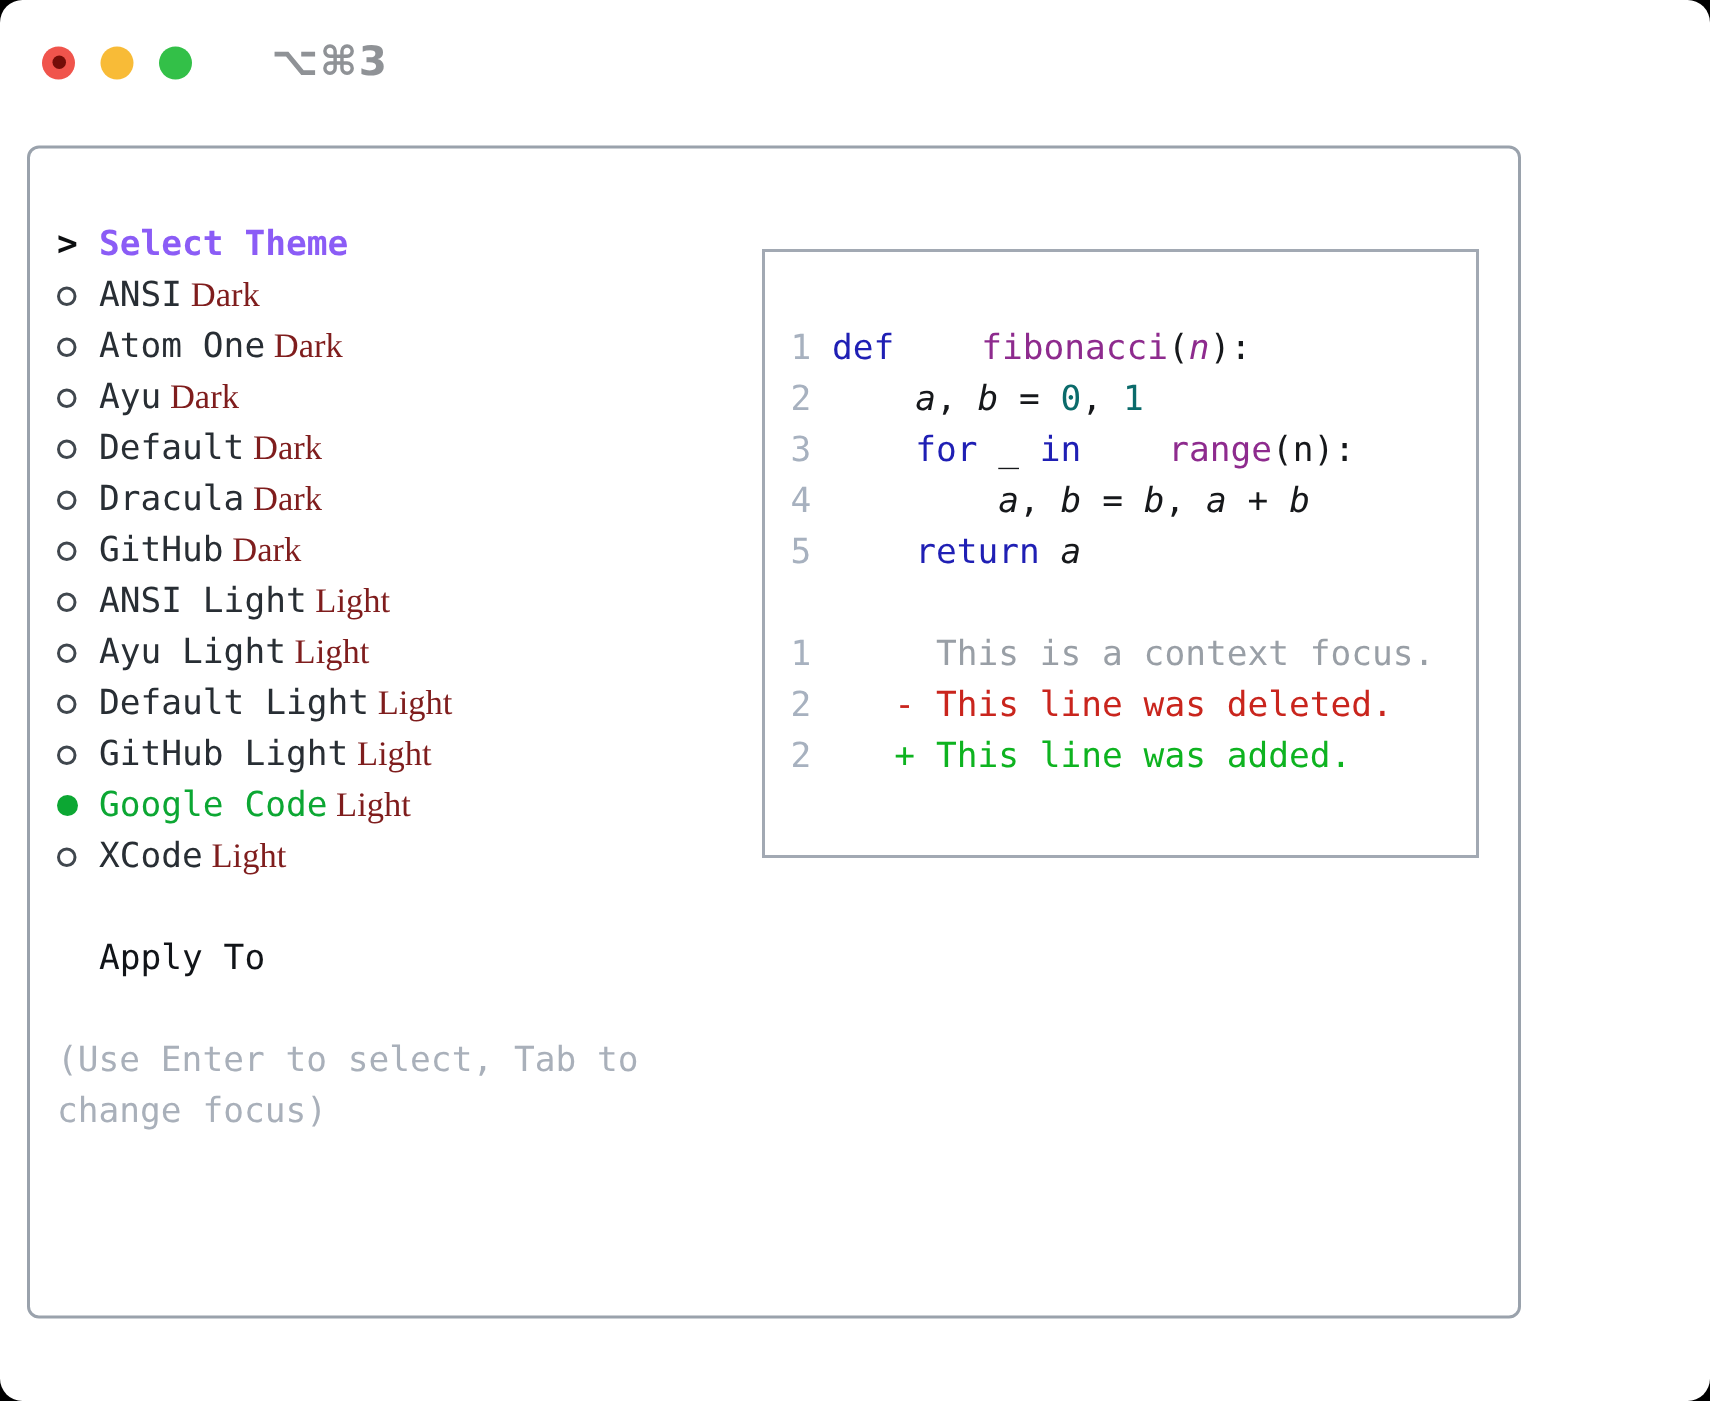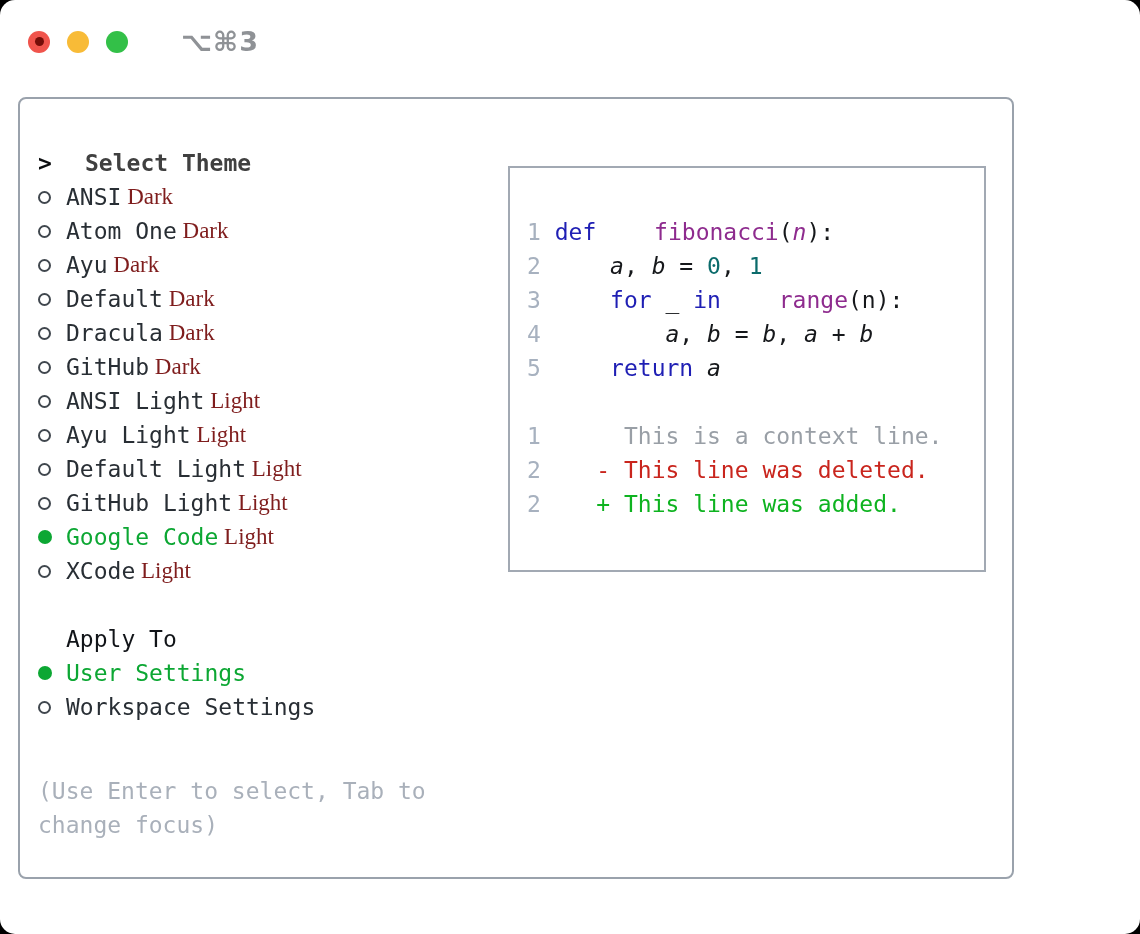--- a/index.html
+++ b/index.html
@@ -26,27 +26,27 @@
     border:2px solid #9aa2ac; border-radius:8px; background:#fff;
     padding:47px 18px 0 18px; display:flex;
   }
   .leftcol { width:470px; flex:0 0 470px; font-size:23px; line-height:34px; }
   .rightcol { flex:1; font-size:23px; line-height:34px; }
   .row { display:flex; align-items:center; height:34px; white-space:pre; }
   .marker { width:28px; flex:0 0 28px; display:flex; align-items:center; }
   .chev { font-weight:bold; color:#0c0e10; }
   .circle { width:13px; height:13px; border-radius:50%; border:2px solid #40474e; }
   .circle.sel { width:14px; height:14px; border:none; background:#0ca733; }
-  .hdr { font-weight:bold; color:#404040;margin-left:19px; }
+  .hdr { font-weight:bold; color:#8b5cf6; }
   .lbl { color:#282e34; }
   .lbl.sel { color:#0ca733; }
   .sfx { color:#7f1d1d;font-family:Liberation Serif, serif; }
   .subhdr { color:#111418; }
   .gap { height:34px; }
-  .help { margin-top:16px; color:#a9b0ba; width:440px; white-space:normal; }
+  .help { margin-top:0; color:#a9b0ba; width:440px; white-space:normal; }
   
   .preview-title { font-weight:bold; color:#0c0e10; height:34px; line-height:34px; }
   .preview-box {
     margin-top:20px; width:478px; height:406px;
     border:2px solid #a2a9b3; background:#fff;
     padding:47px 10px 0 17px; overflow:hidden;
   }
   .code-line { height:34px; line-height:34px; white-space:pre; font-size:23px; }
   .gutter { color:#a7b1bf; }
   .tok.kw  { color:#1f1fb4; }
@@ -96,38 +96,34 @@
           <div class="row"><span class="marker"><span class="circle"></span></span><span class="lbl">XCode</span><span class="sfx"> Light</span></div>
         </div>
 
       <div class="gap"></div>
 
       <div class="row">
         <span class="marker"></span>
         <span class="subhdr">Apply To</span>
       </div>
 
-      <div>
-          <div class="row"><span class="marker"><span class="circle sel"></span></span><span class="lbl sel">User Settings</span></div>
-          <div class="row"><span class="marker"><span class="circle"></span></span><span class="lbl">Workspace Settings</span></div>
-        </div>
 
       <div class="gap"></div>
 
       <div class="help">(Use Enter to select, Tab to change focus)</div>
     </div>
 
     <div class="rightcol">
       <div class="preview-box">
           <div class="code-line"><span class="gutter">1 </span><span class="tok kw">def </span><span class="tok fn">fibonacci</span><span class="tok pl">(</span><span class="tok param">n</span><span class="tok pl">):</span></div>
           <div class="code-line"><span class="gutter">2 </span><span class="tok pl">    </span><span class="tok var">a</span><span class="tok pl">, </span><span class="tok var">b</span><span class="tok pl"> = </span><span class="tok lit">0</span><span class="tok pl">, </span><span class="tok lit">1</span></div>
           <div class="code-line"><span class="gutter">3 </span><span class="tok pl">    </span><span class="tok kw">for</span><span class="tok pl"> _ </span><span class="tok kw">in</span><span class="tok pl"> </span><span class="tok fn">range</span><span class="tok pl">(n):</span></div>
           <div class="code-line"><span class="gutter">4 </span><span class="tok pl">        </span><span class="tok var">a</span><span class="tok pl">, </span><span class="tok var">b</span><span class="tok pl"> = </span><span class="tok var">b</span><span class="tok pl">, </span><span class="tok var">a</span><span class="tok pl"> + </span><span class="tok var">b</span></div>
           <div class="code-line"><span class="gutter">5 </span><span class="tok pl">    </span><span class="tok kw">return</span><span class="tok pl"> </span><span class="tok var">a</span></div>
           <div class="code-line"><span class="gutter">  </span></div>
-          <div class="code-line"><span class="gutter">1 </span><span class="tok ctx">     This is a context line.</span></div>
+          <div class="code-line"><span class="gutter">1 </span><span class="tok ctx">     This is a context focus.</span></div>
           <div class="code-line"><span class="gutter">2 </span><span class="tok del">   - This line was deleted.</span></div>
           <div class="code-line"><span class="gutter">2 </span><span class="tok add">   + This line was added.</span></div>
         </div>
     </div>
 
   </div>
 </div>
 
 </body></html>

